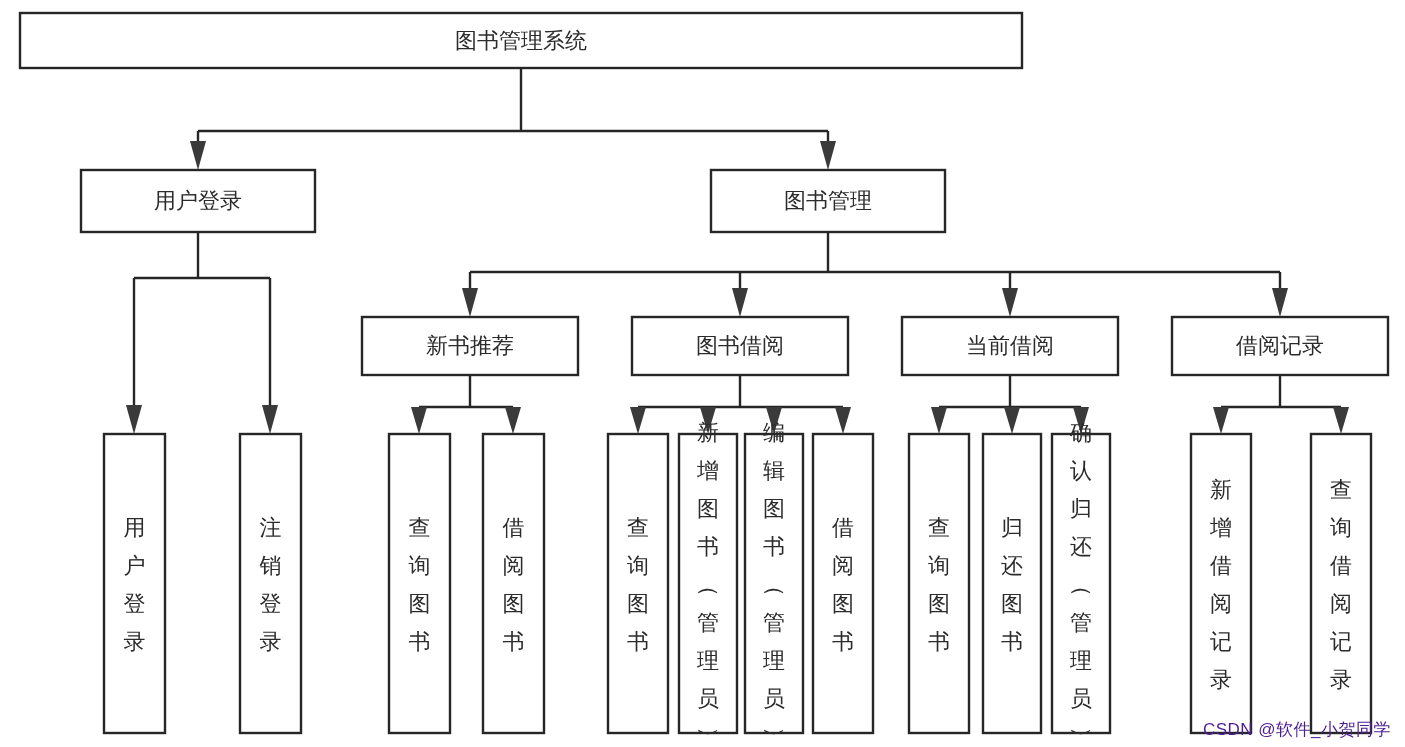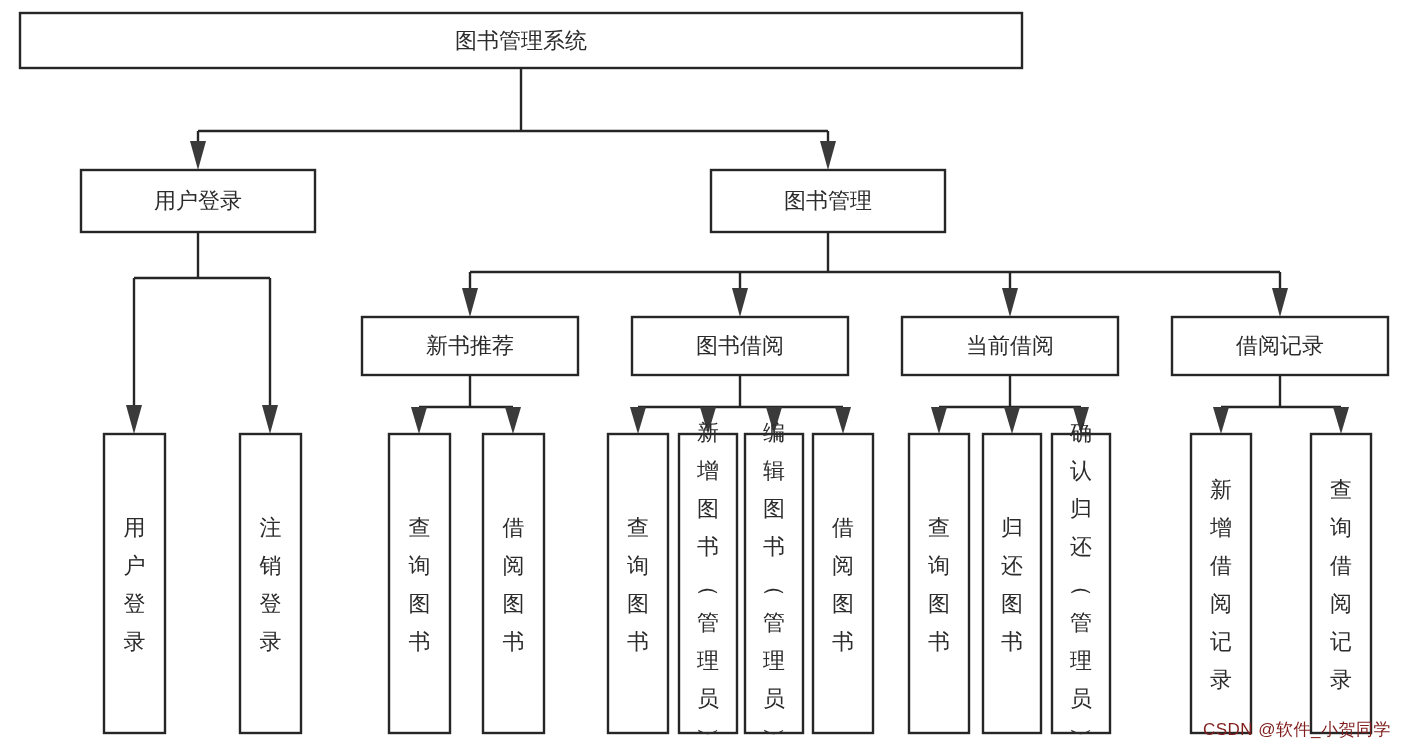--- a/index.html
+++ b/index.html
@@ -52,21 +52,21 @@
     fill: #2b2b2b;
     font-size: 22px;
     text-anchor: middle;
   }
   .watermark {
     position: absolute;
     right: 14px;
     bottom: 6px;
     font-family: "Liberation Sans", "DejaVu Sans", sans-serif;
     font-size: 17px;
-    color: #7f1d1d;
+    color: #4c1d95;
     letter-spacing: 0.5px;
     white-space: nowrap;
     user-select: none;
   }
 </style>
 </head>
 <body>
 
 <div id="diagram-root">
 

